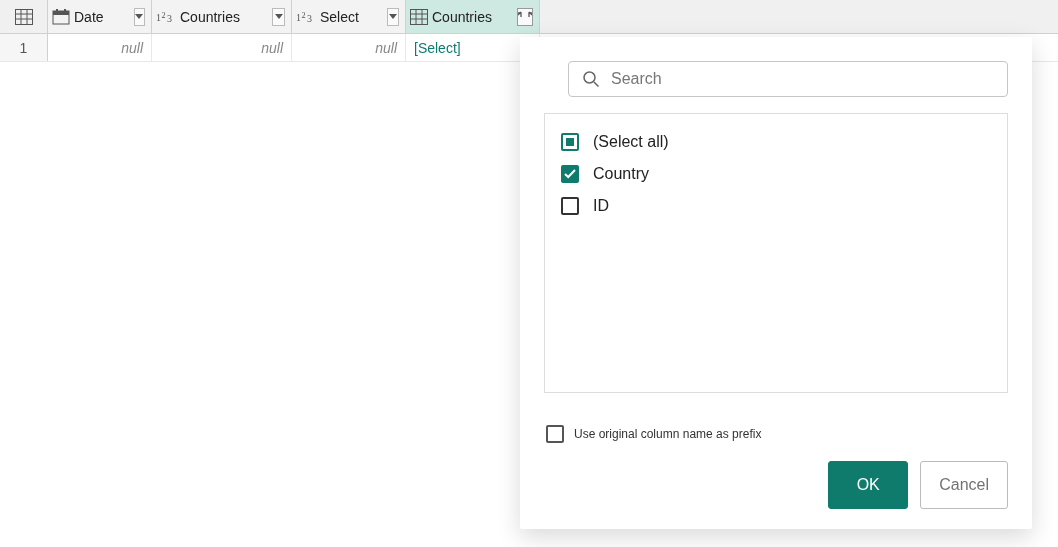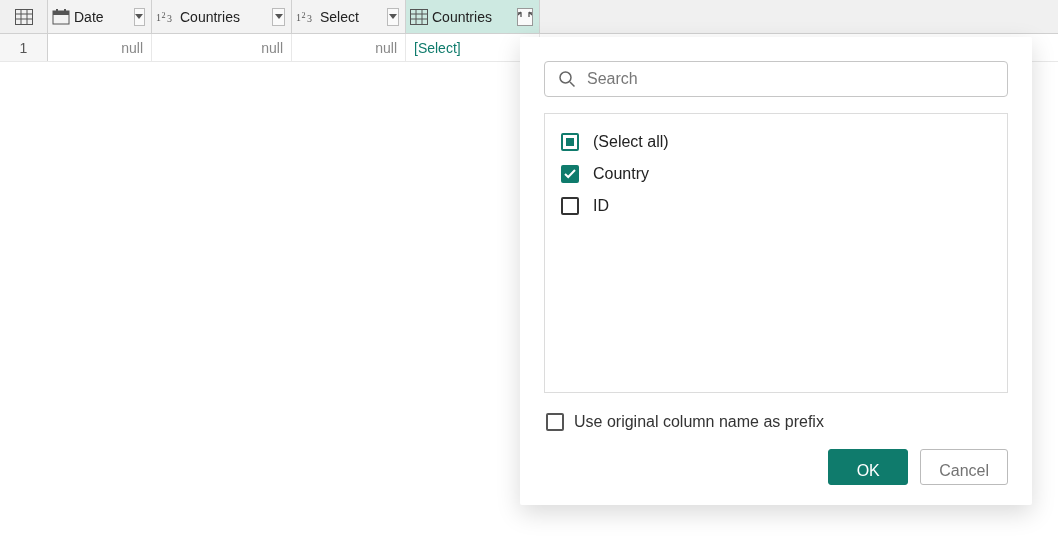--- a/index.html
+++ b/index.html
@@ -78,35 +78,36 @@
       justify-content: center;
       color: #555;
     }
     .data-cell {
       border-right: 1px solid #e8e8e8;
       display: flex;
       align-items: center;
       padding: 0 8px;
       flex-shrink: 0;
     }
-    .null-val { color: #888; justify-content: flex-end; }
+    .null-val { color: #888; font-style: italic; justify-content: flex-end; }
     .table-link { color: #0f7b6c; }
     .popup {
       position: absolute;
       top: 37px;
       left: 520px;
       width: 512px;
       background: #ffffff;
       box-shadow: 0 8px 24px rgba(0,0,0,0.15);
       border-radius: 2px;
       padding: 24px 24px 20px 24px;
     }
     .search-wrap {
       position: relative;
       margin-bottom: 16px;
+      margin-left: 24px;
     }
     .search-input {
       width: 100%;
       height: 36px;
       border: 1px solid #c6c6c6;
       border-radius: 4px;
       padding: 0 12px 0 42px;
       font-size: 16px;
       font-family: inherit;
       outline: none;
@@ -115,21 +116,21 @@
     .search-icon {
       position: absolute;
       left: 14px;
       top: 50%;
       transform: translateY(-50%);
     }
     .list-box {
       border: 1px solid #dcdcdc;
       height: 280px;
       padding: 12px 14px;
-      margin-bottom: 16px;
+      margin-bottom: 28px;
     }
     .list-item {
       display: flex;
       align-items: center;
       padding: 7px 2px;
       gap: 14px;
       font-size: 16px;
       color: #222;
       cursor: pointer;
     }
@@ -148,31 +149,31 @@
     .checkbox.indeterminate::after {
       content: '';
       width: 8px; height: 8px;
       background: #0f7b6c;
     }
     .prefix-row {
       display: flex;
       align-items: center;
       gap: 10px;
       padding: 4px 2px 18px 2px;
-      font-size: 16px;
+      font-size: 12px;
       color: #333;
     }
     .btn-row {
       display: flex;
       justify-content: flex-end;
       gap: 12px;
     }
     .btn {
       min-width: 80px;
-      height: 36px;
+      height: 48px;
       border-radius: 3px;
       font-size: 16px;
       font-family: inherit;
       padding: 12px 18px;
       cursor: pointer;
     }
     .btn-primary {
       background: #0f7b6c;
       border: 1px solid #0f7b6c;
       color: #fff;

